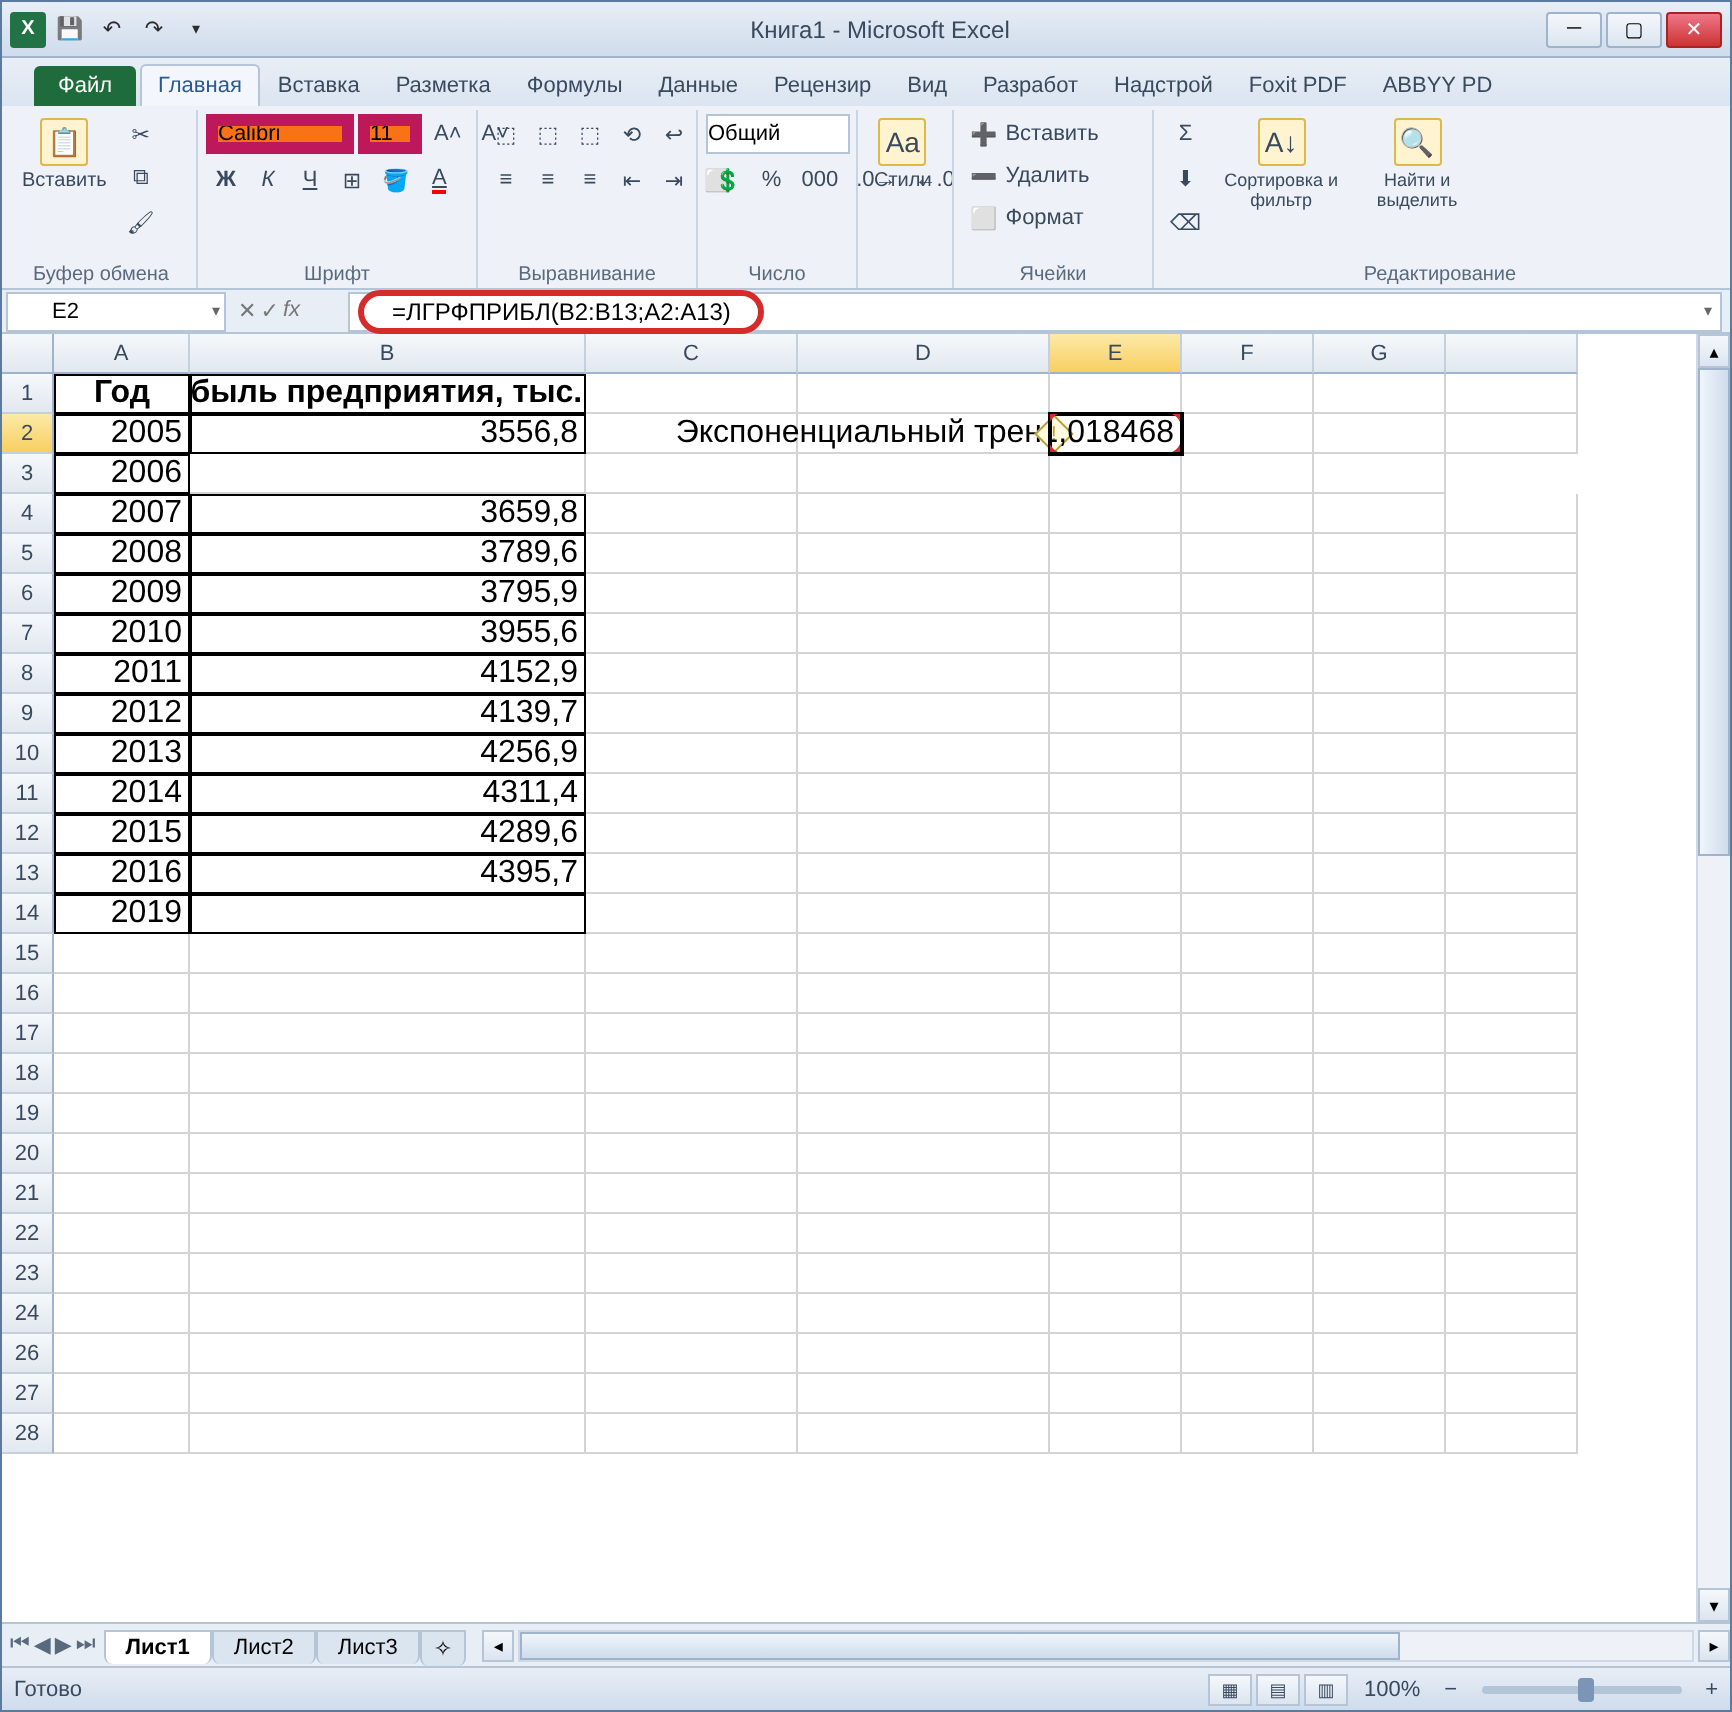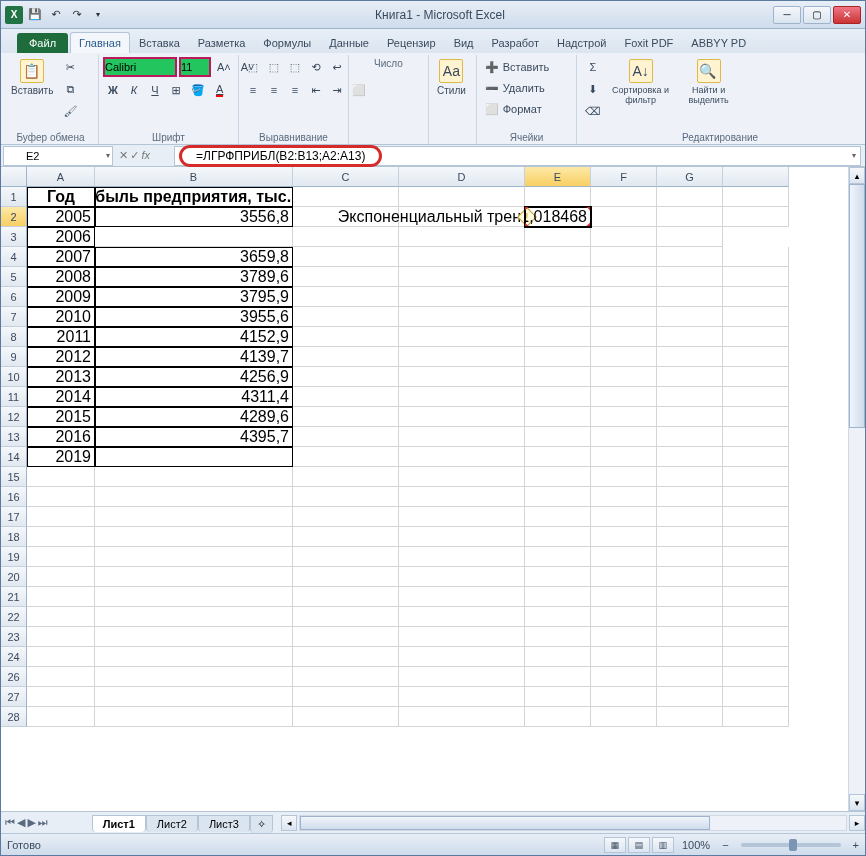--- a/index.html
+++ b/index.html
@@ -25,21 +25,21 @@
 
 .ribbon { height: 92px; background: #eef2f8; border-bottom: 1px solid #b5c5d8; display: flex; padding: 2px 2px 0 2px; }
 .group { border-right: 1px solid #c9d5e3; padding: 2px 4px 0 4px; display: flex; flex-direction: column; justify-content: space-between; min-width: 0; }
 .group .gcontent { flex: 1; display: flex; align-items: flex-start; gap: 2px; font-size: 11px; }
 .group .glabel { text-align: center; font-size: 10px; color: #5a6a7e; padding: 1px 0; position: relative; }
 .bigbtn { display: flex; flex-direction: column; align-items: center; padding: 2px 4px; font-size: 10px; color: #3a4a5e; gap: 2px; }
 .bigbtn .ico { width: 24px; height: 24px; background: #fff3d0; border: 1px solid #dfb84a; border-radius: 2px; display:flex; align-items:center; justify-content:center; font-size:14px;}
 .smallstack { display: flex; flex-direction: column; gap: 2px; }
 .sbtn { height: 20px; min-width: 20px; padding: 0 3px; font-size: 11px; display: flex; align-items: center; justify-content: center; border: 1px solid transparent; color:#3a4a5e; }
 .fontbox { display:flex; gap:2px;}
-.fontbox select,.fontbox input{ font-size:11px; height:20px; border:2px solid #be185d; background:#22c55e;}
+.fontbox select,.fontbox input{ font-size:11px; height:20px; border:6px solid #be185d; background:#f97316;}
 .fontbox .fname{width:74px;}
 .fontbox .fsize{width:32px;}
 
 
 .fbarrow { height: 22px; background: #e8eef6; border-bottom: 1px solid #b5c5d8; display: flex; align-items: center; }
 .namebox { width: 110px; height: 20px; border: 1px solid #b5c5d8; background: #fff; margin: 0 2px; font-size: 11px; padding-left: 22px; display: flex; align-items: center; position: relative; }
 .namebox .nbdrop { position: absolute; right: 2px; font-size: 8px; color: #666;}
 .fbarbtns { display: flex; gap: 2px; padding: 0 4px; font-size: 11px; color: #777; }
 .fbar { flex: 1; height: 20px; border: 1px solid #b5c5d8; background: #fff; margin-right: 4px; font-size: 12px; display: flex; align-items: center; padding-left: 6px; position: relative; margin-left: 20px; }
 .fbar .hl { position: absolute; left: 4px; top: -2px; border: 3px solid #d62b2b; border-radius: 12px; padding: 1px 14px; font-size:12px; background:#fff;}
@@ -63,21 +63,21 @@
 .cell.hlred { position: relative; }
 .cell.hlred::after { content:""; position:absolute; inset:-4px; border:3px solid #d62b2b; border-radius:12px; pointer-events:none;}
 .errtag { position:absolute; width:14px; height:14px; border:1px solid #c0a030; background:#fffbe0; font-size:10px; display:flex; align-items:center; justify-content:center; color:#c0a030; transform: rotate(45deg);}
 .errtag span{ transform: rotate(-45deg);}
 .dlabel { overflow: visible; white-space: nowrap;}
 
 
 .sheettabs { height: 22px; background: #e8eef6; border-top: 1px solid #b5c5d8; display: flex; align-items: center; font-size: 11px; }
 .sheettabs .nav { display: flex; padding: 0 4px; gap: 2px; color: #5a6a7e;}
 .sheettabs .stab { padding: 2px 10px; border: 1px solid #b5c5d8; border-bottom: none; background: #dbe5f0; border-radius: 0 0 4px 4px; margin-top:2px;}
-.sheettabs .stab.active { background: #fff; font-weight: bold; margin-left: 40px;}
+.sheettabs .stab.active { background: #fff; font-weight: bold;}
 .hscroll{ flex:1; height:16px; margin-left:8px; background:#e8eef6; display:flex; align-items:center; gap:2px;}
 .hscroll .tr{ width:16px;height:16px;background:linear-gradient(#f5f8fb,#dbe5f0);border:1px solid #b5c5d8;font-size:9px;display:flex;align-items:center;justify-content:center;}
 .hscroll .track{flex:1;height:16px;background:#eef2f8;border:1px solid #cfd8e4; position:relative;}
 .hscroll .thumb{position:absolute;left:0;top:0;height:14px;width:75%;background:linear-gradient(#f0f5fb,#cfdcec);border:1px solid #9fb4cc;}
 
 .statusbar { height: 22px; background: linear-gradient(#e8eef6,#cfdcec); border-top: 1px solid #b5c5d8; display: flex; align-items: center; font-size: 11px; color: #3a4a5e; padding: 0 6px;}
 .statusbar .views { margin-left: auto; display: flex; gap: 2px;}
 .statusbar .vbtn { width: 22px; height: 16px; background: linear-gradient(#f5f8fb,#dbe5f0); border: 1px solid #b5c5d8; font-size:9px; display:flex;align-items:center;justify-content:center;}
 .statusbar .zoom { display: flex; align-items: center; gap: 12px; margin-left: 8px;}
 .statusbar .slider { width: 100px; height: 4px; background: #b5c5d8; position: relative; border-radius:2px;}
@@ -177,20 +177,30 @@
           <div class="sbtn">≡</div>
           <div class="sbtn">⇤</div>
           <div class="sbtn">⇥</div>
           <div class="sbtn">⬜</div>
         </div>
       </div>
       <div class="glabel">Выравнивание</div>
     </div>
 
     <div class="group" style="width:80px;">
+      <div class="gcontent" style="flex-direction:column;gap:3px;">
+        <input style="width: 72px; height: 20px; font-size: 11px; border: 1px solid rgb(181, 197, 216);" value="Общий">
+        <div style="display:flex;gap:1px;">
+          <div class="sbtn">💲</div>
+          <div class="sbtn">%</div>
+          <div class="sbtn">000</div>
+          <div class="sbtn">.0→</div>
+          <div class="sbtn">←.0</div>
+        </div>
+      </div>
       <div class="glabel">Число</div>
     </div>
 
     <div class="group" style="width:48px;">
       <div class="gcontent">
         <div class="bigbtn">
           <div class="ico">Aa</div>
           <span>Стили</span>
         </div>
       </div>

